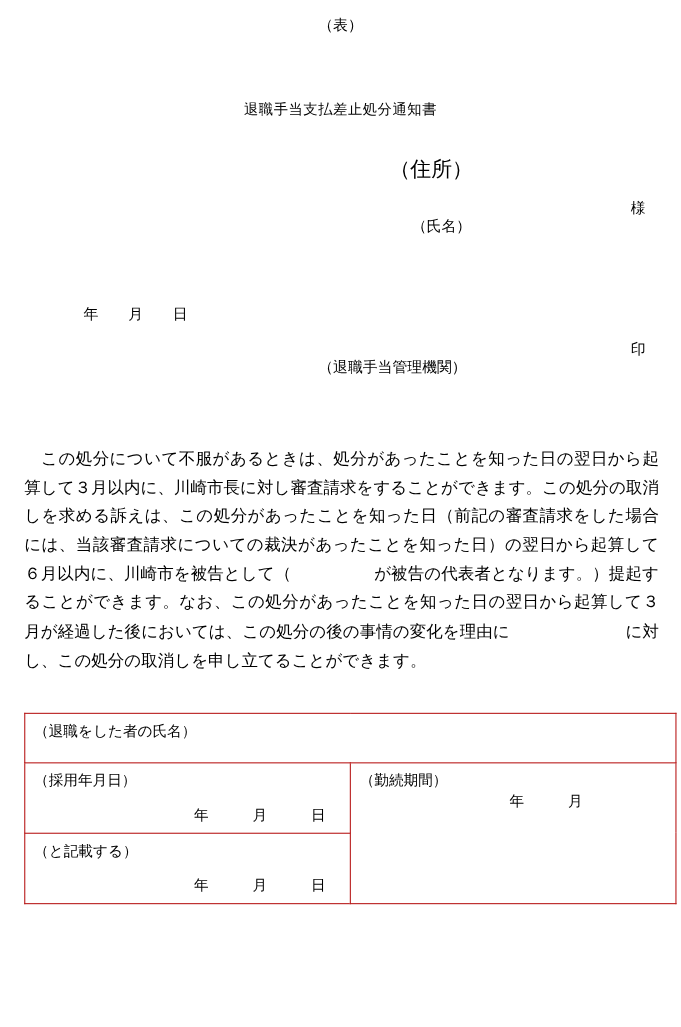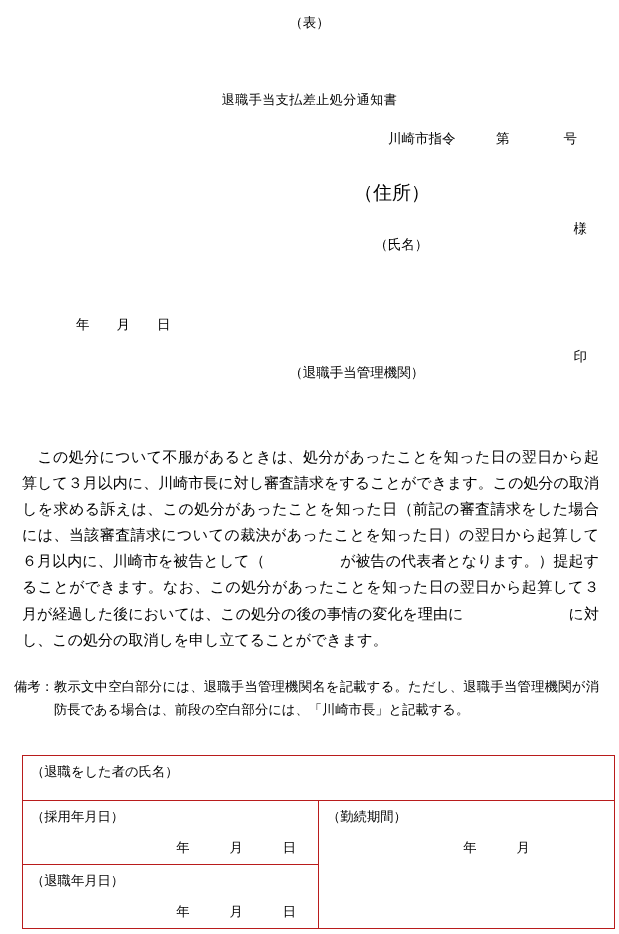--- a/index.html
+++ b/index.html
@@ -138,60 +138,55 @@
     display: block;
     text-align: right;
     padding-right: 14px;
     margin-top: 13px;
     white-space: pre;
   }
   .cell-sub-center {
     display: block;
     text-align: center;
     padding-left: 60px;
-    margin-top: 13px;
+    margin-top: 1px;
     white-space: pre;
   }
   .tall {
     height: 58px;
   }
 </style>
 </head>
 <body>
 
 <div class="page">
   <div class="doc">
 
     <div class="head-mark">（表）</div>
 
     <div class="title">退職手当支払差止処分通知書</div>
 
-    <div class="order-line">川崎市指令　　　第　　　　号</div>
 
     <div class="addr-line">（住所）</div>
 
     <div class="name-line">
       <span>（氏名）</span>
       <span class="sama">様</span>
     </div>
 
 
     <div class="date-line">年　　月　　日</div>
 
     <div class="agency-line">
       <span>（退職手当管理機関）</span>
       <span class="seal">印</span>
     </div>
 
     <div class="notice-para">　この処分について不服があるときは、処分があったことを知った日の翌日から起算して３月以内に、川崎市長に対し審査請求をすることができます。この処分の取消しを求める訴えは、この処分があったことを知った日（前記の審査請求をした場合には、当該審査請求についての裁決があったことを知った日）の翌日から起算して６月以内に、川崎市を被告として（　　　　　が被告の代表者となります。）提起することができます。なお、この処分があったことを知った日の翌日から起算して３月が経過した後においては、この処分の後の事情の変化を理由に　　　　　　　に対し、この処分の取消しを申し立てることができます。</div>
 
-    <div class="remark">
-      <span class="remark-label">備考：</span>
-      <span class="remark-text">教示文中空白部分には、退職手当管理機関名を記載する。ただし、退職手当管理機関が消防長である場合は、前段の空白部分には、「川崎市長」と記載する。</span>
-    </div>
 
     <div class="tbl-wrap">
       <table class="form">
         <tbody>
             <tr>
           <td colspan="2" class="tall">
             <span class="cell-label">（退職をした者の氏名）</span>
           </td>
         </tr>
         <tr>
@@ -199,21 +194,21 @@
             <span class="cell-label">（採用年月日）</span>
             <span class="cell-sub">年　　　月　　　日</span>
           </td>
           <td rowspan="2">
             <span class="cell-label">（勤続期間）</span>
             <span class="cell-sub-center">年　　　月</span>
           </td>
         </tr>
         <tr>
           <td>
-            <span class="cell-label">（退職年月日）</span>
+            <span class="cell-label">（と記載する）</span>
             <span class="cell-sub">年　　　月　　　日</span>
           </td>
         </tr>
       </tbody>
         </table>
     </div>
 
   </div>
 </div>
 

